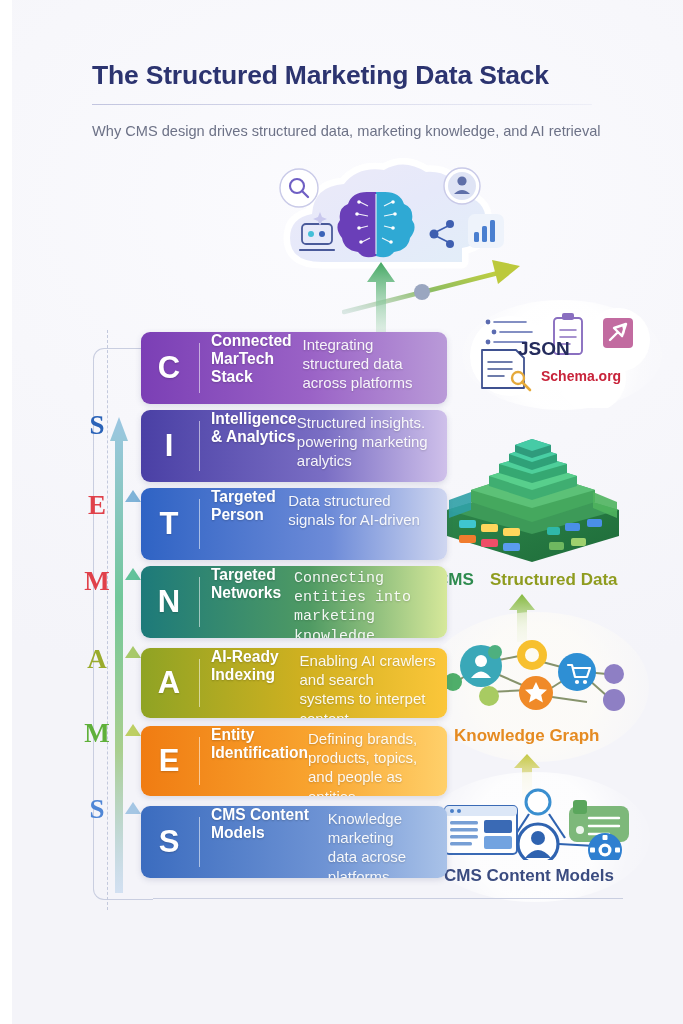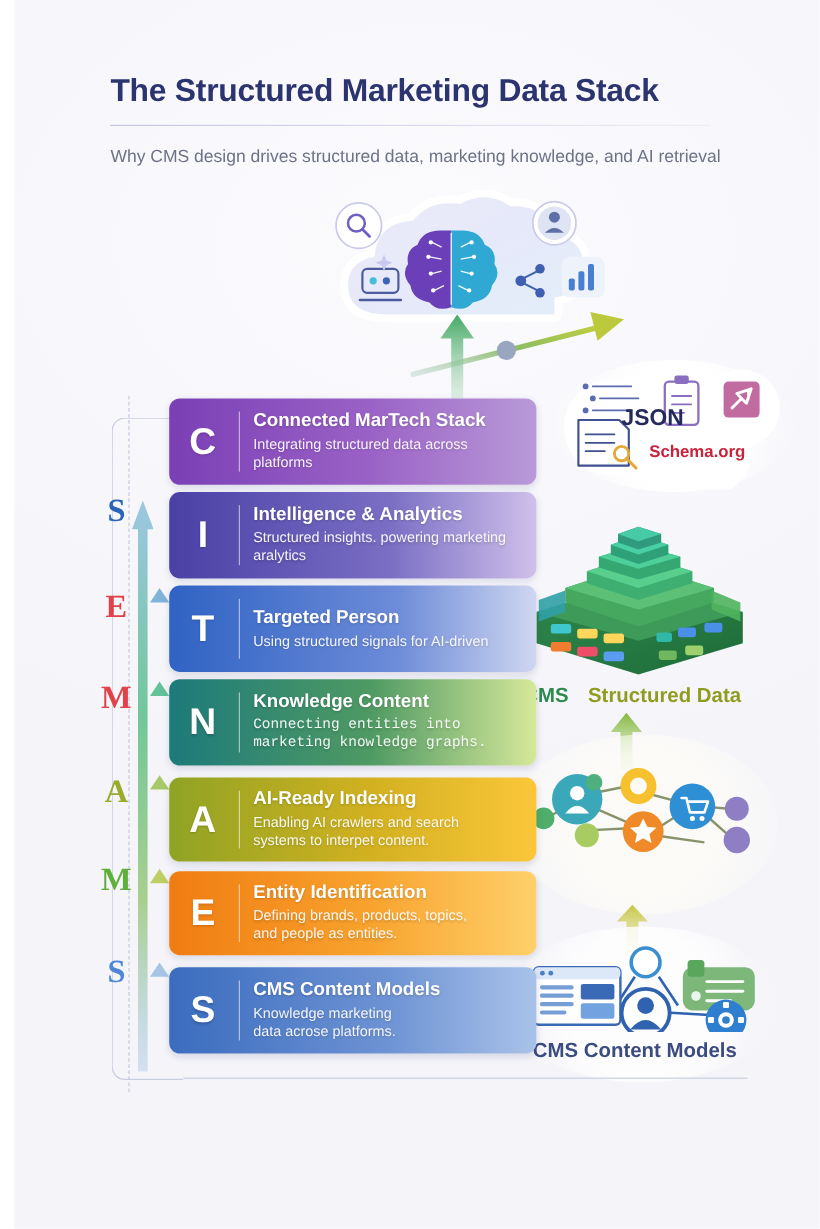--- a/index.html
+++ b/index.html
@@ -100,32 +100,32 @@
   }
   .bar .divider {
     position: absolute;
     left: 58px; top: 11px; bottom: 11px;
     width: 1.4px;
     background: rgba(255,255,255,.55);
   }
   .bar .txt {
     position: absolute;
     left: 70px; right: 8px; top: 0; bottom: 0;
-    display: flex; flex-direction: column; justify-content: center;
+    display: flex; justify-content: center;
   }
   .bar .bt {
     color: #ffffff;
     font-size: 15.6px;
     font-weight: bold;
     line-height: 1.15;
     text-shadow: 0 1px 2px rgba(0,0,0,.2);
   }
   .bar .bs {
     color: rgba(255,255,255,.93);
-    font-size: 12px;
+    font-size: 15px;
     line-height: 1.28;
     margin-top: 3px;
     text-shadow: 0 1px 2px rgba(0,0,0,.18);
   }
   
   .side-label {
     position: absolute;
     font-size: 17px;
     font-weight: bold;
     white-space: nowrap;
@@ -397,20 +397,21 @@
       <g>
         <circle cx="140" cy="42" r="19" fill="#2e8fd4"></circle>
         <path d="M131 35 h4 l3 12 h12 l3 -9 h-16" fill="none" stroke="#ffffff" stroke-width="2.2" stroke-linejoin="round" stroke-linecap="round"></path>
         <circle cx="140" cy="52" r="2.1" fill="#ffffff"></circle>
         <circle cx="148" cy="52" r="2.1" fill="#ffffff"></circle>
       </g>
       <circle cx="177" cy="44" r="10" fill="#8e7fc4"></circle>
       <circle cx="177" cy="70" r="11" fill="#8e7fc4"></circle>
     </svg>
   </div>
+  <div class="side-label" style="left:442px; top:726px; color:#e58b22;">Knowledge Graph</div>
   <div class="illu" style="left:500px; top:752px;">
     <svg width="30" height="48" viewBox="0 0 30 48">
       <defs>
           <linearGradient id="upg3" x1="0" y1="1" x2="0" y2="0">
         <stop offset="0%" stop-color="#f3e7bd" stop-opacity=".4"></stop>
             <stop offset="100%" stop-color="#c4c844"></stop>
       </linearGradient>
         </defs>
       <path d="M10 46 L10 16 L2 16 L15 2 L28 16 L20 16 L20 46 Z" fill="url(#upg3)"></path>
     </svg>
@@ -547,29 +548,29 @@
       <div class="bt">Intelligence &amp; Analytics</div>
       <div class="bs">Structured insights. powering marketing aralytics</div>
     </div>
   </div>
 
   <div class="bar" style="top:488px; height:72px; background:linear-gradient(to right,#2f63c4,#6d8bd8 62%,#cfd6f0);">
     <div class="letter">T</div>
     <div class="divider"></div>
     <div class="txt">
       <div class="bt">Targeted Person</div>
-      <div class="bs">Using structured signals for AI-driven</div>
+      <div class="bs">Data structured signals for AI-driven</div>
     </div>
   </div>
 
   <div class="bar" style="top:566px; height:72px; background:linear-gradient(to right,#1d7a7a,#4f9a63 55%,#d6e89a);">
     <div class="letter">N</div>
     <div class="divider"></div>
     <div class="txt">
-      <div class="bt">Knowledge Content</div>
+      <div class="bt">Targeted Networks</div>
       <div class="bs" style="white-space:pre-line;font-family:Liberation Mono, monospace;">Connecting entities into
 marketing knowledge graphs.</div>
     </div>
   </div>
 
   <div class="bar" style="top:648px; height:70px; background:linear-gradient(to right,#8fa324,#d2b120 55%,#fbc63a);">
     <div class="letter">A</div>
     <div class="divider"></div>
     <div class="txt">
       <div class="bt">AI-Ready Indexing</div>

